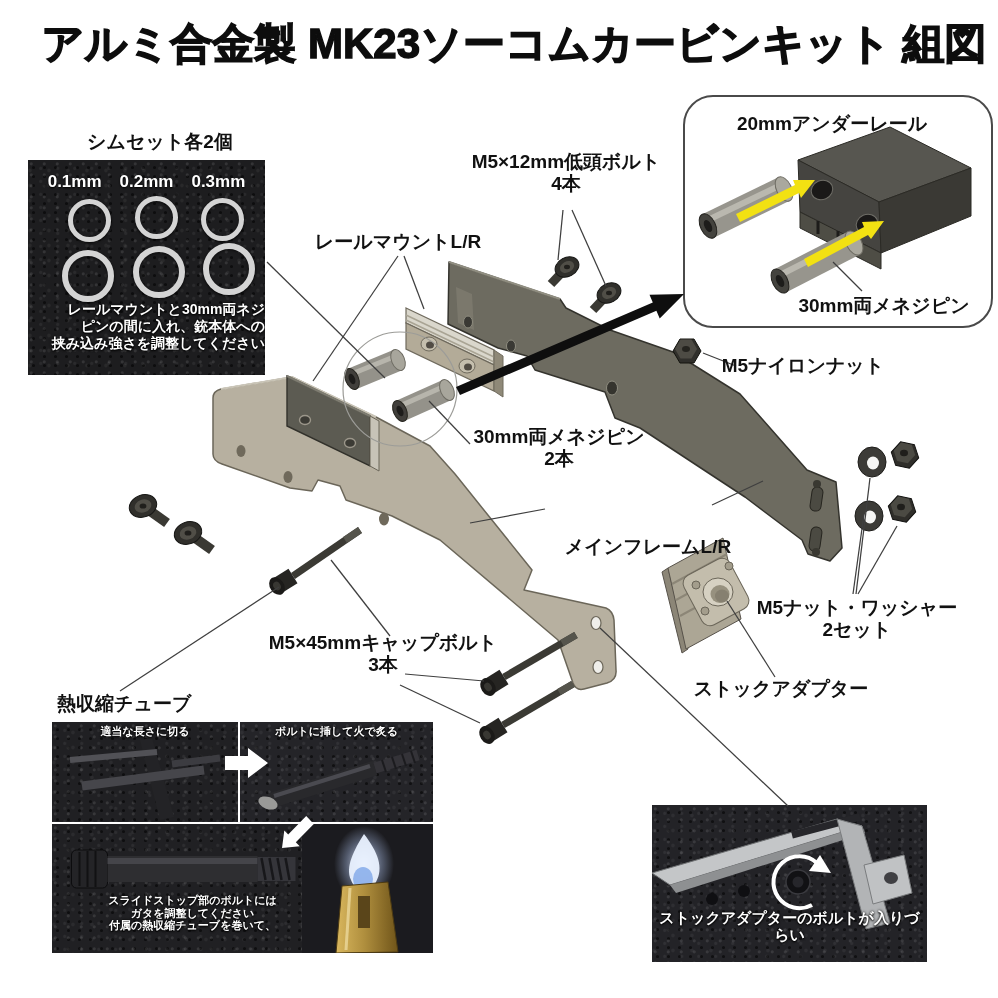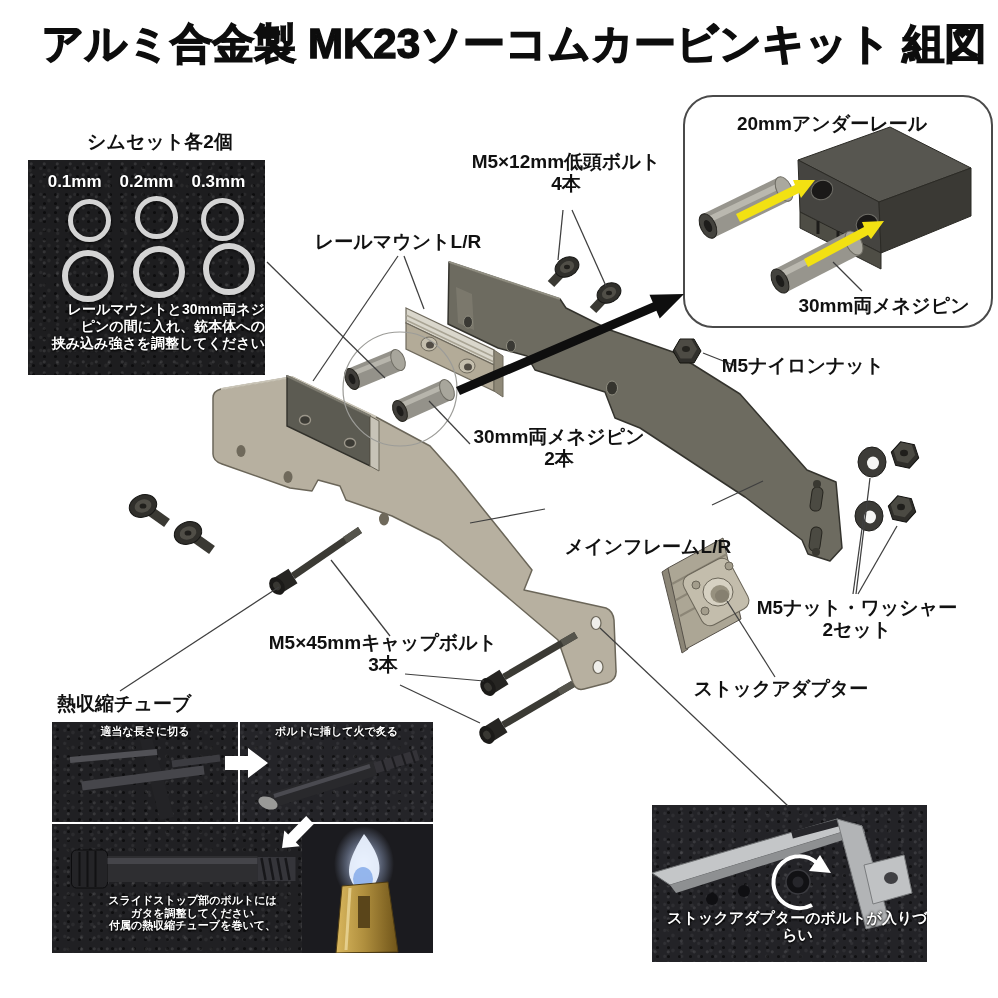--- a/index.html
+++ b/index.html
@@ -146,21 +146,21 @@
       <polygon points="185,14 210,21 238,118 214,124" fill="#b2b4b6" stroke="#7a7c7e"></polygon>
       <polygon points="212,60 252,50 260,88 221,99" fill="#c0c2c4" stroke="#7a7c7e"></polygon>
       <ellipse cx="239" cy="73" rx="7" ry="6" fill="#3f3f43"></ellipse>
       <circle cx="60" cy="94" r="6" fill="#0f0f12"></circle>
       <circle cx="92" cy="86" r="6" fill="#0f0f12"></circle>
       <circle cx="146" cy="77" r="12" fill="#111114" stroke="#3a3a3f" stroke-width="1.5"></circle>
       <circle cx="146" cy="77" r="5.5" fill="#26262b"></circle>
       <path d="M160,100 A26,26 0 1 1 165,58" stroke="#ffffff" stroke-width="4" fill="none"></path>
       <polygon points="168,50 179,68 157,66" fill="#ffffff"></polygon>
     </svg>
-    <div class="ph-label" style="top:104px;font-size:15px;padding-left:8px;">
+    <div class="ph-label" style="top:104px;font-size:15px;">
       <div>ストックアダプターのボルトが入りづらい</div>
     </div>
   </div>
 
   <svg class="drawing" width="998" height="998" viewBox="0 0 998 998">
 
     <g>
       <path d="M221,389 L292,377 L376,417 L430,446 L455,474 L532,570 L524,590 L606,608 Q613,611 614,620
                L616,670 Q617,680 607,683 L584,689 Q576,691 573,683 L558,640 L440,540 L392,516 L346,500
                L340,486 L318,480 L312,491 L290,488 L222,464 Q213,461 213,454 L213,398 Q213,391 221,389 Z" fill="#b7b0a0" stroke="#6b6659" stroke-width="1.5" stroke-linejoin="round"></path>

